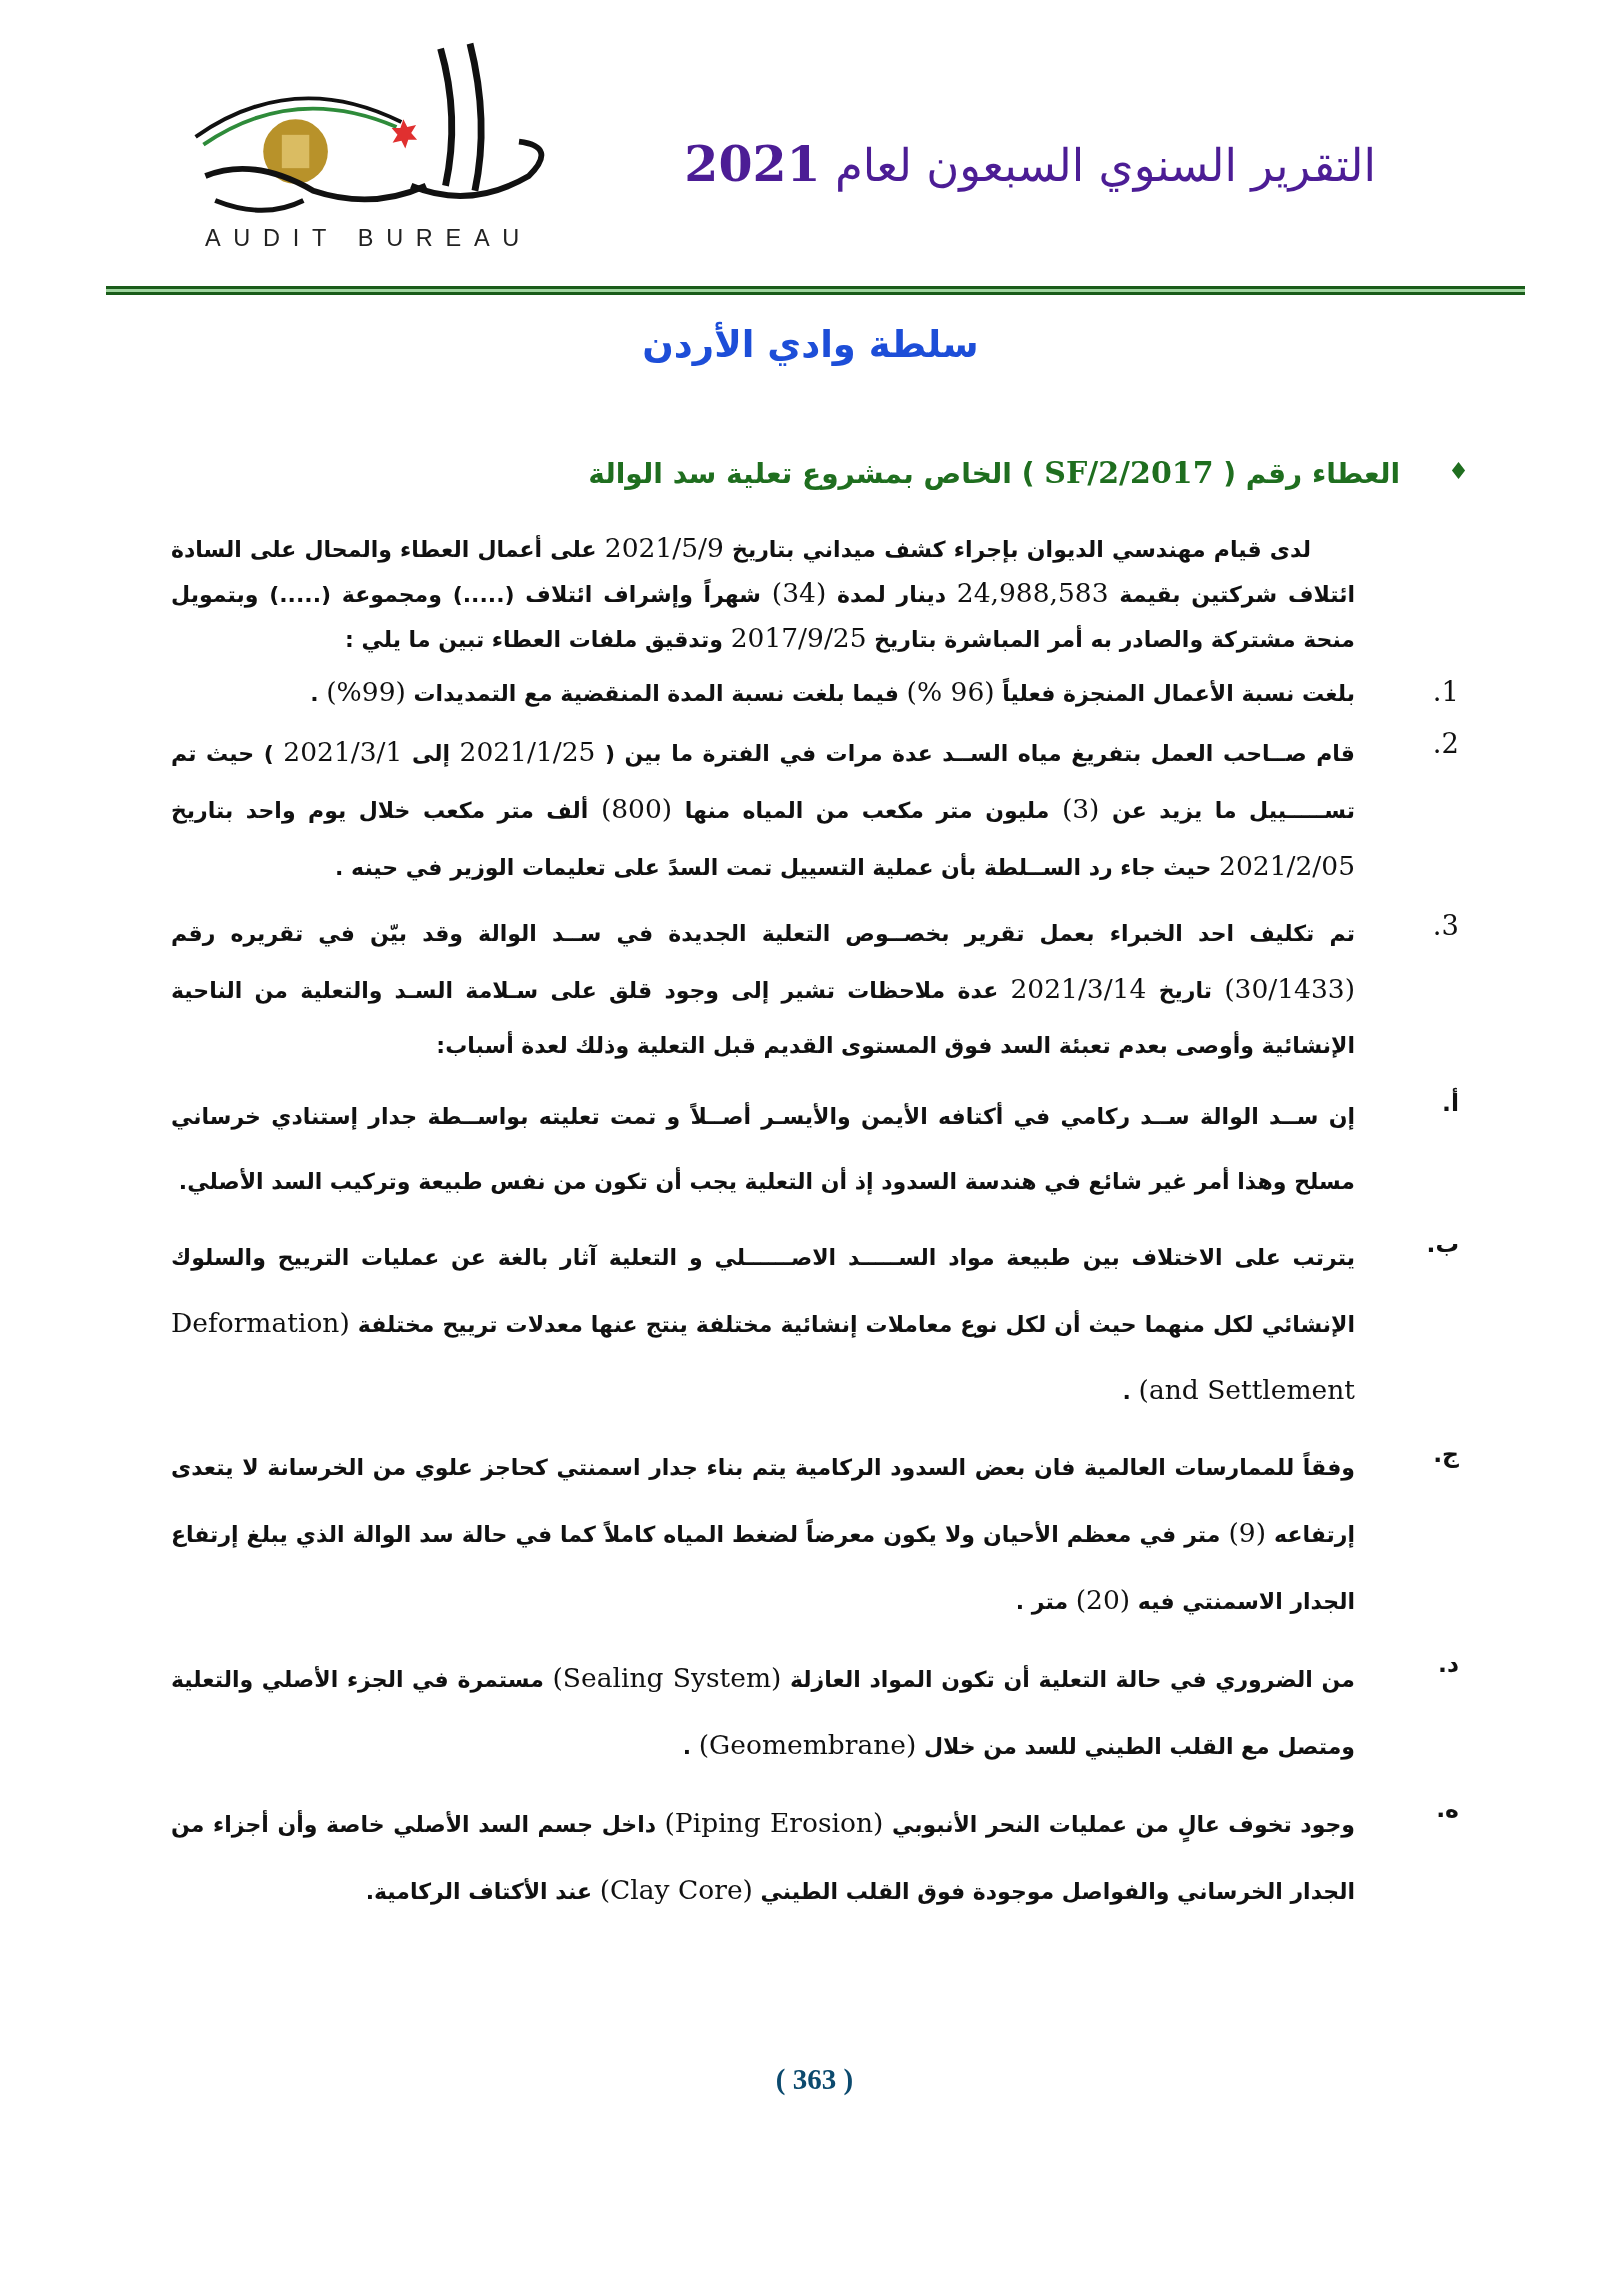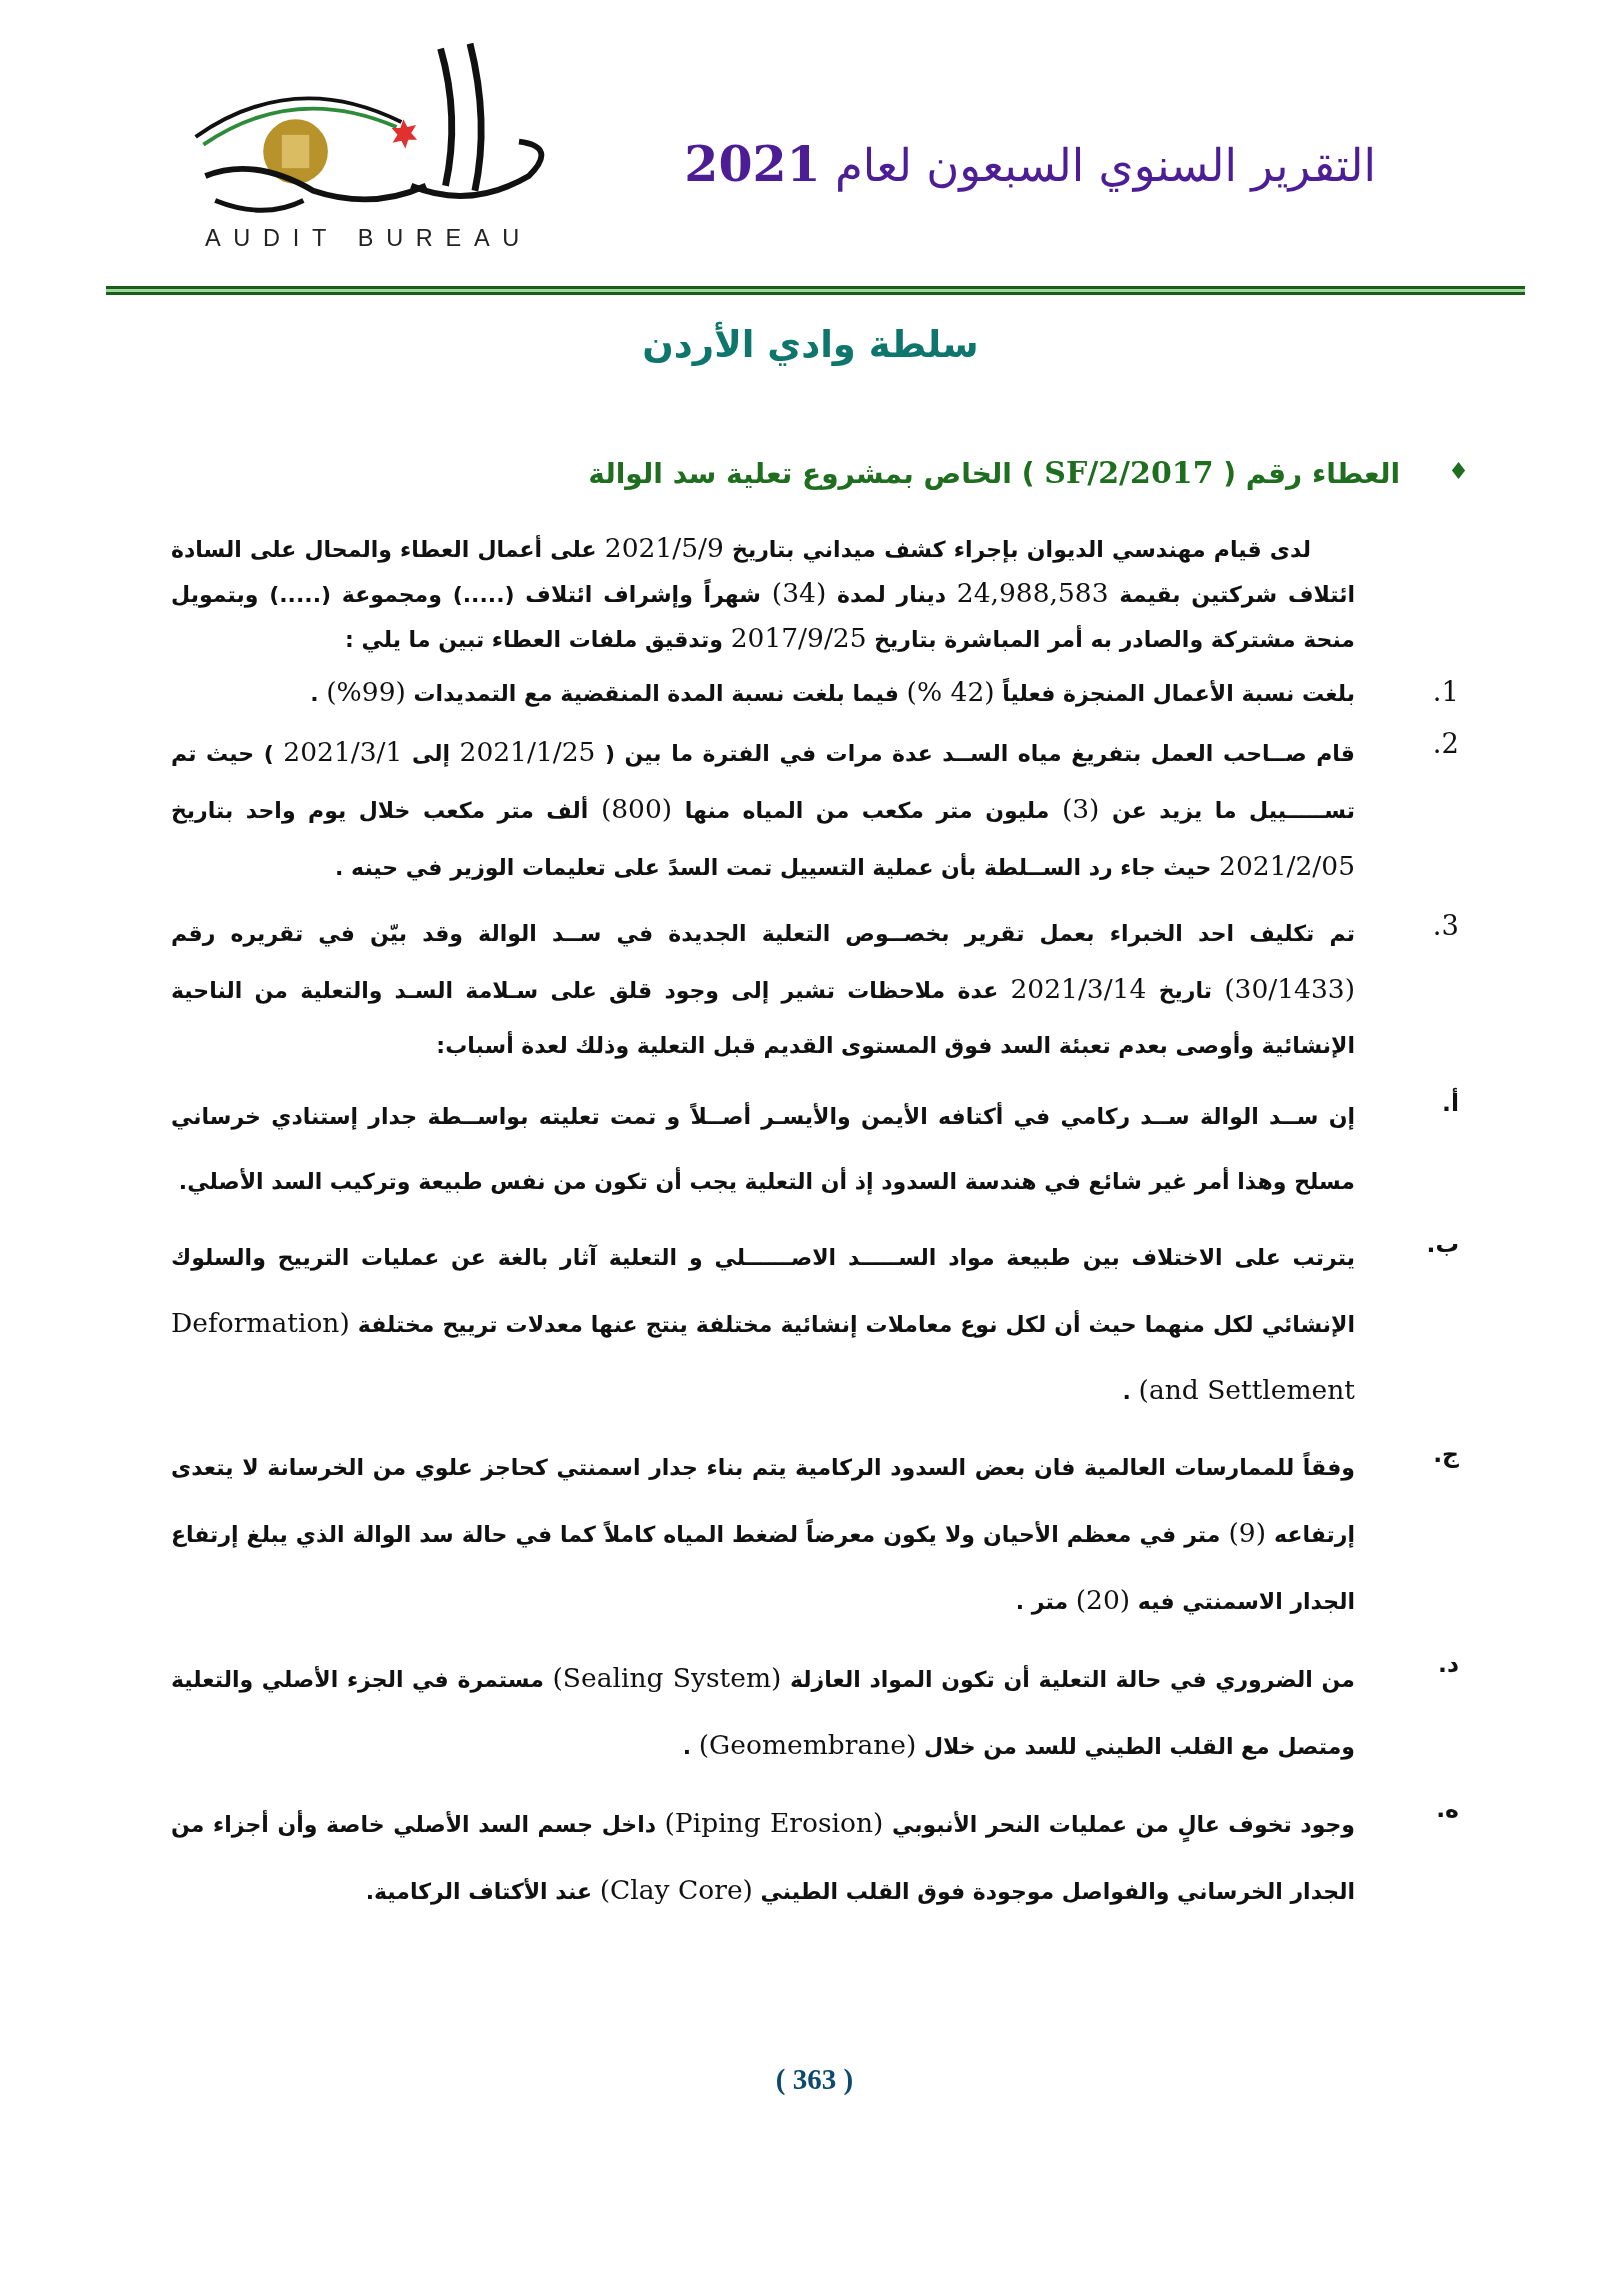--- a/index.html
+++ b/index.html
@@ -11,21 +11,21 @@
     .logo-en { position: absolute; left: 29px; top: 196px; font-family: Liberation Sans, sans-serif;
       font-size: 23.5px; letter-spacing: 12.7px; color: #222; white-space: nowrap; }
     .report-title { position: absolute; right: 245px; top: 135px; font-family: "DejaVu Serif", serif;
       font-size: 45px; color: #4c1d95; white-space: nowrap; direction: rtl; }
     .report-title .yr { font-weight: bold; font-size: 49px; }
     .rule { position: absolute; left: 106px; width: 1419px; top: 286px; height: 9.8px; }
     .rule .l1 { height: 2.9px; background: #1a5c1a; }
     .rule .l2 { height: 2.9px; background: #9ed49e; }
     .rule .l3 { height: 2.9px; background: #1a5c1a; }
     .entity-title { position: absolute; left: 0; right: 0; top: 323px; text-align: center;
-      font-size: 37px; font-weight: bold; color: #0f766e; font-family: "DejaVu Sans", sans-serif; }
+      font-size: 37px; font-weight: bold; color: #1d4ed8; font-family: "DejaVu Sans", sans-serif; }
     .section-head { position: absolute; right: 221px; top: 455px; font-size: 28px; font-weight: bold;
       color: #1f6e1f; white-space: nowrap; }
     .section-head .bullet { position: absolute; right: -69px; top: 2px; font-size: 23.5px; color: #1f6e1f; }
     .section-head .code { font-family: "DejaVu Serif", serif; font-size: 30px; }
     .content { position: absolute; left: 162px; width: 1206px; right: 255px; top: 515px; font-size: 22px;
       font-weight: bold; line-height: 39px; text-align: justify; }
     .para { margin: 11px; }
     .intro { text-indent: 44px; line-height: 43px; }
     .num { font-family: "DejaVu Serif", serif; font-weight: normal; font-size: 26.5px; }
     .lat { font-family: "DejaVu Serif", serif; font-weight: normal; font-size: 26.5px; }
@@ -89,21 +89,21 @@
     <span class="num">(34)</span>
     <span>شهراً وإشراف ائتلاف (.....) ومجموعة (.....) وبتمويل منحة مشتركة والصادر به أمر المباشرة بتاريخ</span>
     <span class="num">2017/9/25</span>
     <span>وتدقيق ملفات العطاء تبين ما يلي :</span>
   </p>
 
   <div class="item n-1">
     <span class="marker">1.</span>
     <p class="para">
       <span>بلغت نسبة الأعمال المنجزة فعلياً</span>
-      <span class="num">(42 %)</span>
+      <span class="num">(96 %)</span>
       <span>فيما بلغت نسبة المدة المنقضية مع التمديدات</span>
       <span class="num">(99%)</span>
       <span>.</span>
     </p>
   </div>
 
   <div class="item n-2">
     <span class="marker">2.</span>
     <p class="para">
       <span>قام صــاحب العمل بتفريغ مياه الســد عدة مرات في الفترة ما بين (</span>

